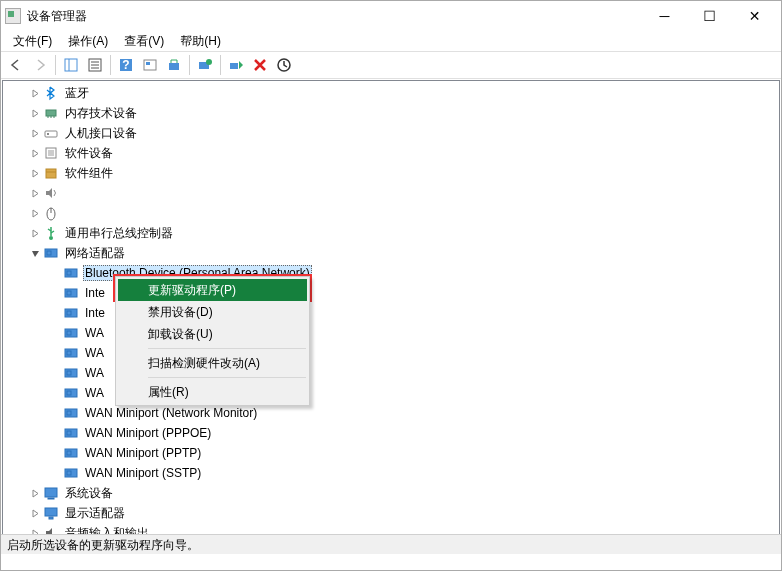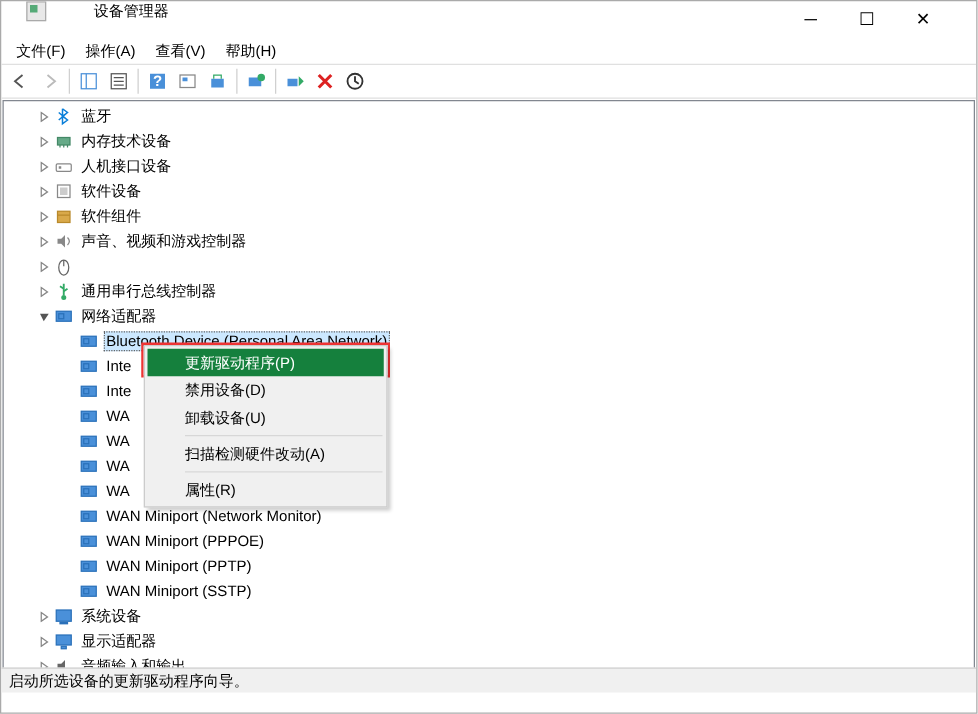--- a/index.html
+++ b/index.html
@@ -1,19 +1,19 @@
 <!DOCTYPE html>
 <html><head>
 <meta charset="utf-8">
 <style>
 * { box-sizing: border-box; margin: 0; padding: 0; font-family: "Microsoft YaHei", "Segoe UI", sans-serif; font-size: 12px; }
 body { background: #fff; width: 782px; height: 571px; border: 1px solid #aaa; overflow: hidden; position: relative; }
 
 
-.titlebar { height: 30px; display: flex; align-items: flex-start; padding: 0 20px; gap: 32px; }
+.titlebar { height: 30px; display: flex; align-items: center; padding: 0 4px; }
 .titlebar .app-icon { width: 16px; height: 16px; background: #e8e8e8; border: 1px solid #aaa; margin-right: 6px; position: relative; }
 .titlebar .app-icon::after { content: ""; position: absolute; width: 6px; height: 6px; background: #5a7; left: 2px; top: 2px; }
 .titlebar .title { flex: 1; }
 .winbtns { display: flex; }
 .winbtn { width: 45px; height: 28px; display: flex; align-items: center; justify-content: center; font-size: 14px; }
 
 
 .menubar { height: 20px; display: flex; padding: 0 4px; }
 .menubar .item { padding: 2px 8px; }
 
@@ -230,21 +230,20 @@
           <svg viewBox="0 0 9 9">
             <path d="M2 1 L7 4.5 L2 8 Z" fill="none" stroke="#888"></path>
           </svg>
         </span>
         <span class="icon dev-audio">
           <svg viewBox="0 0 16 16">
             <path d="M3 6 L6 6 L9 3 L9 13 L6 10 L3 10 Z" fill="#888"></path>
             <path d="M11 5 Q14 8 11 11" fill="none" stroke="#888"></path>
           </svg>
         </span>
-        <span class="label">声音、视频和游戏控制器</span>
       </div>
       <div class="row lv1">
         <span class="expander">
           <svg viewBox="0 0 9 9">
             <path d="M2 1 L7 4.5 L2 8 Z" fill="none" stroke="#888"></path>
           </svg>
         </span>
         <span class="icon dev-mouse">
           <svg viewBox="0 0 16 16">
             <ellipse cx="8" cy="9" rx="4" ry="6" fill="none" stroke="#666"></ellipse>

